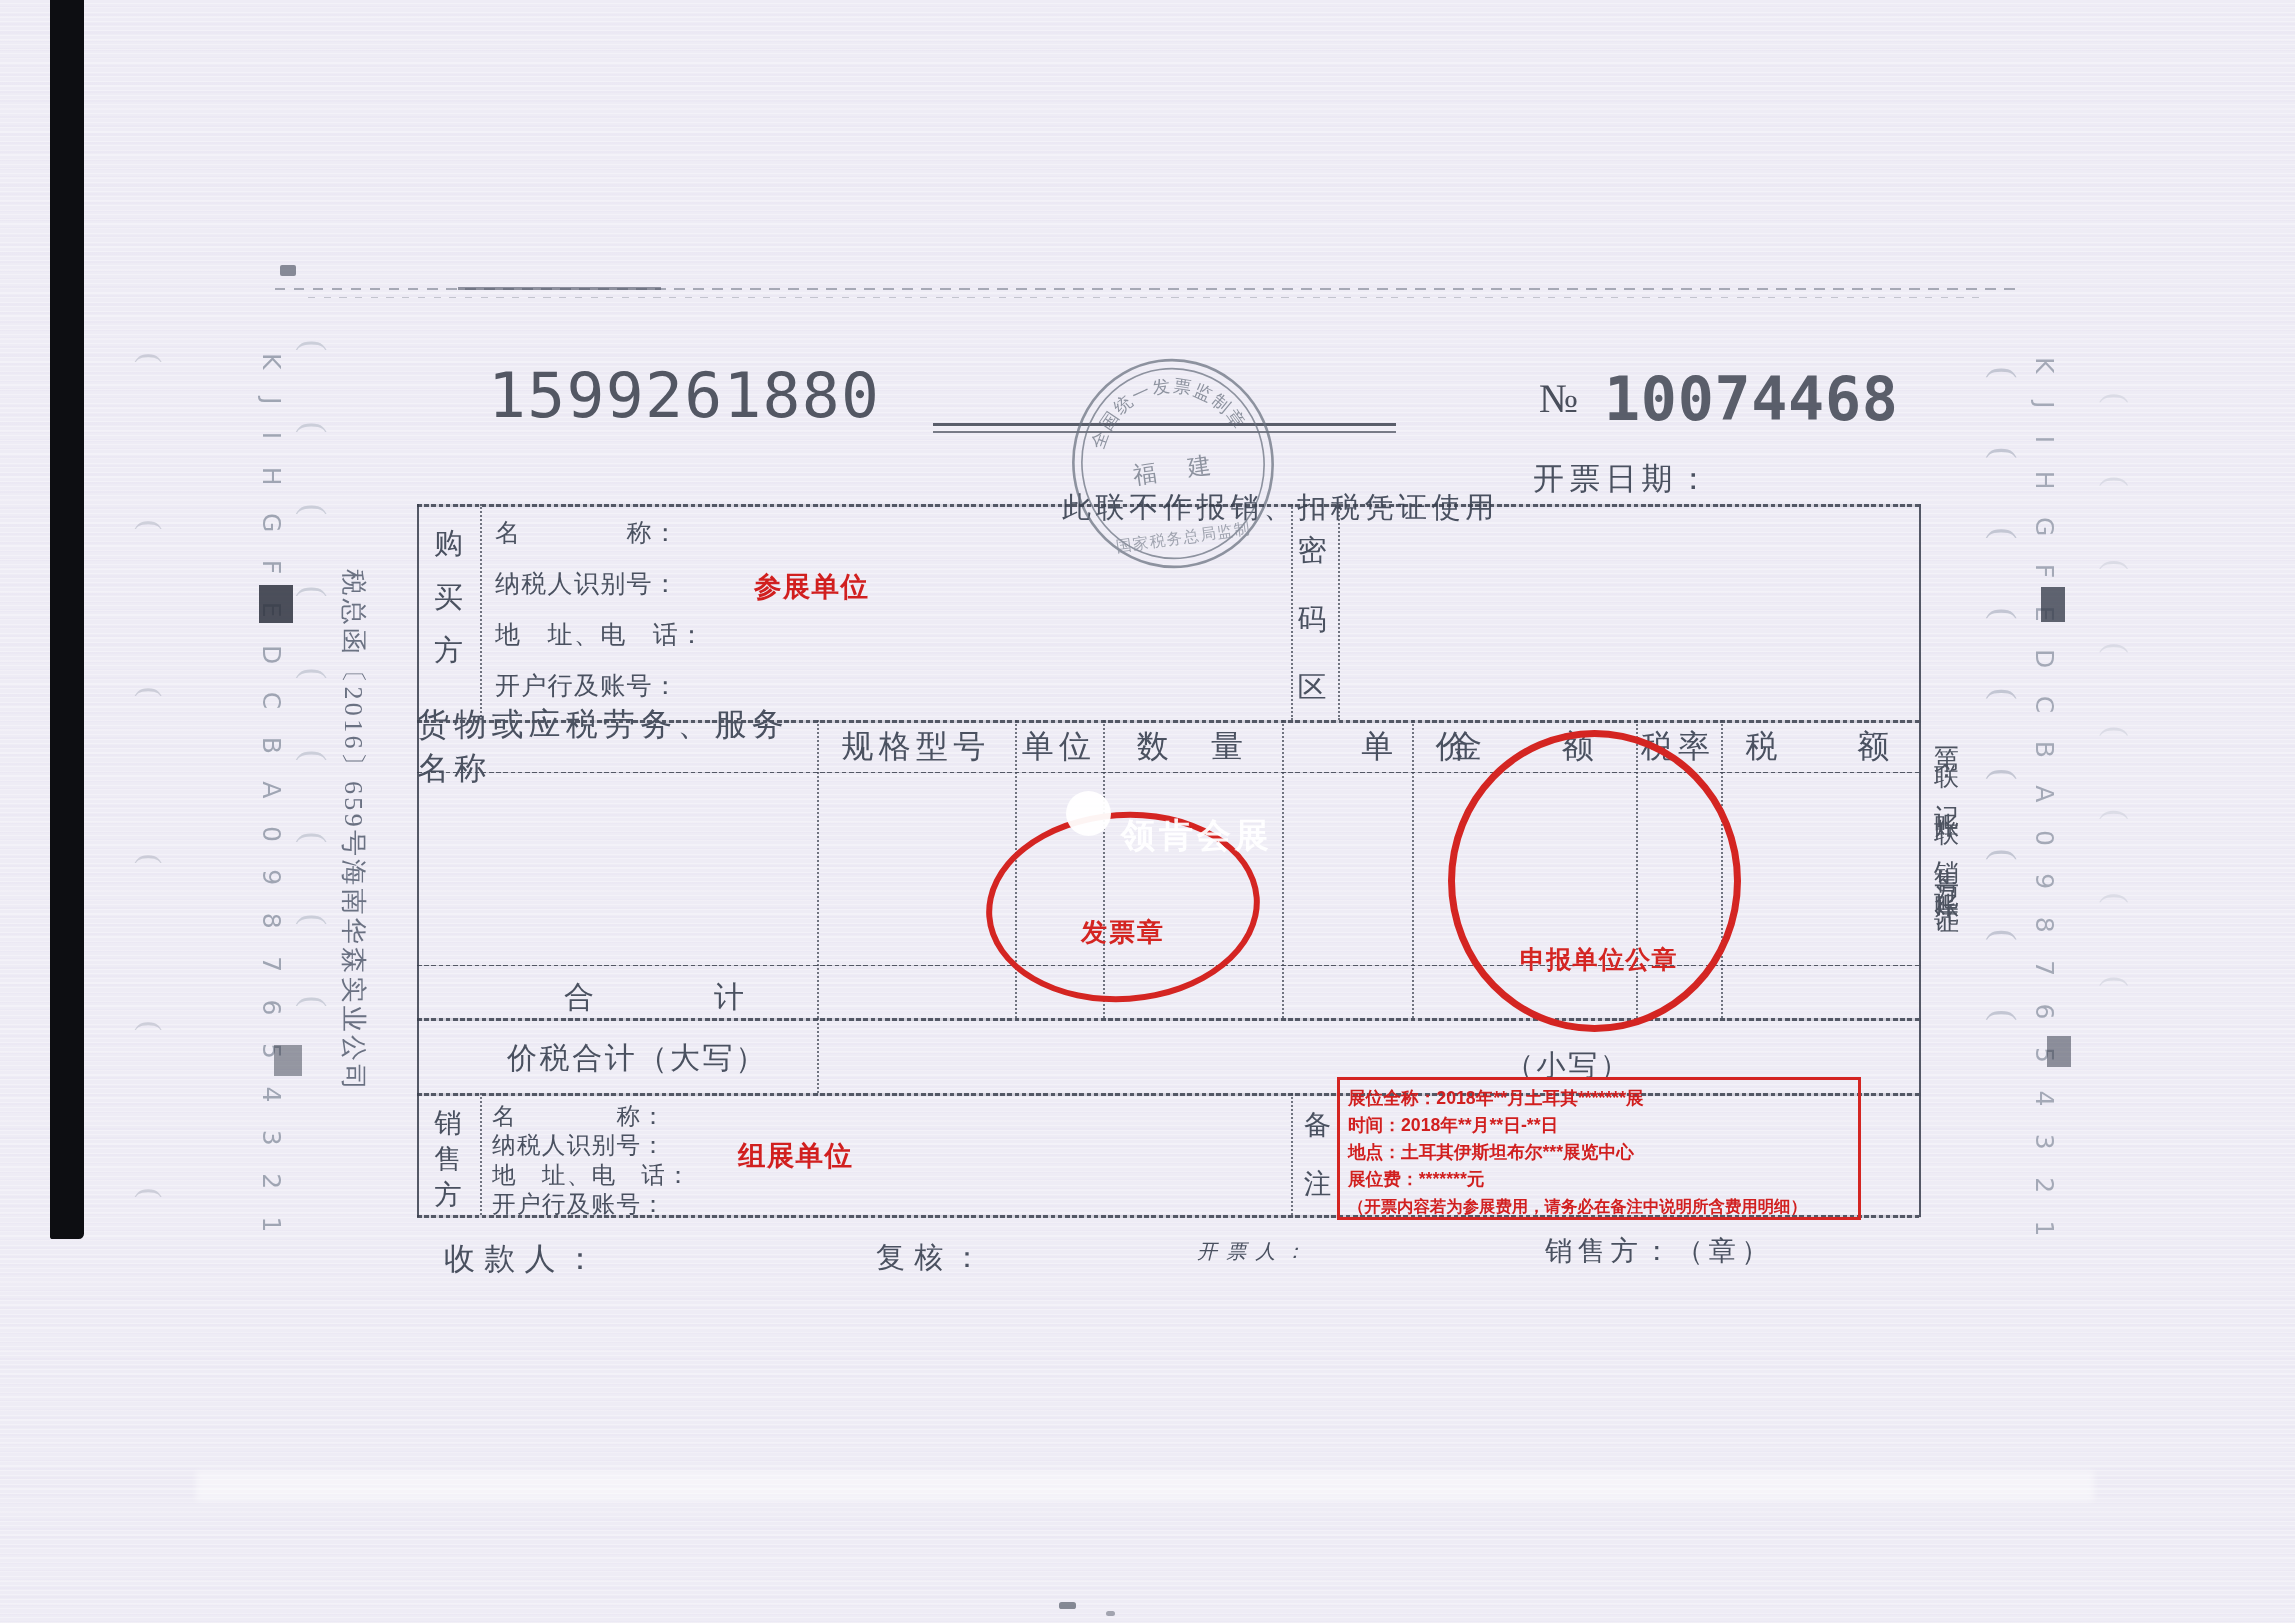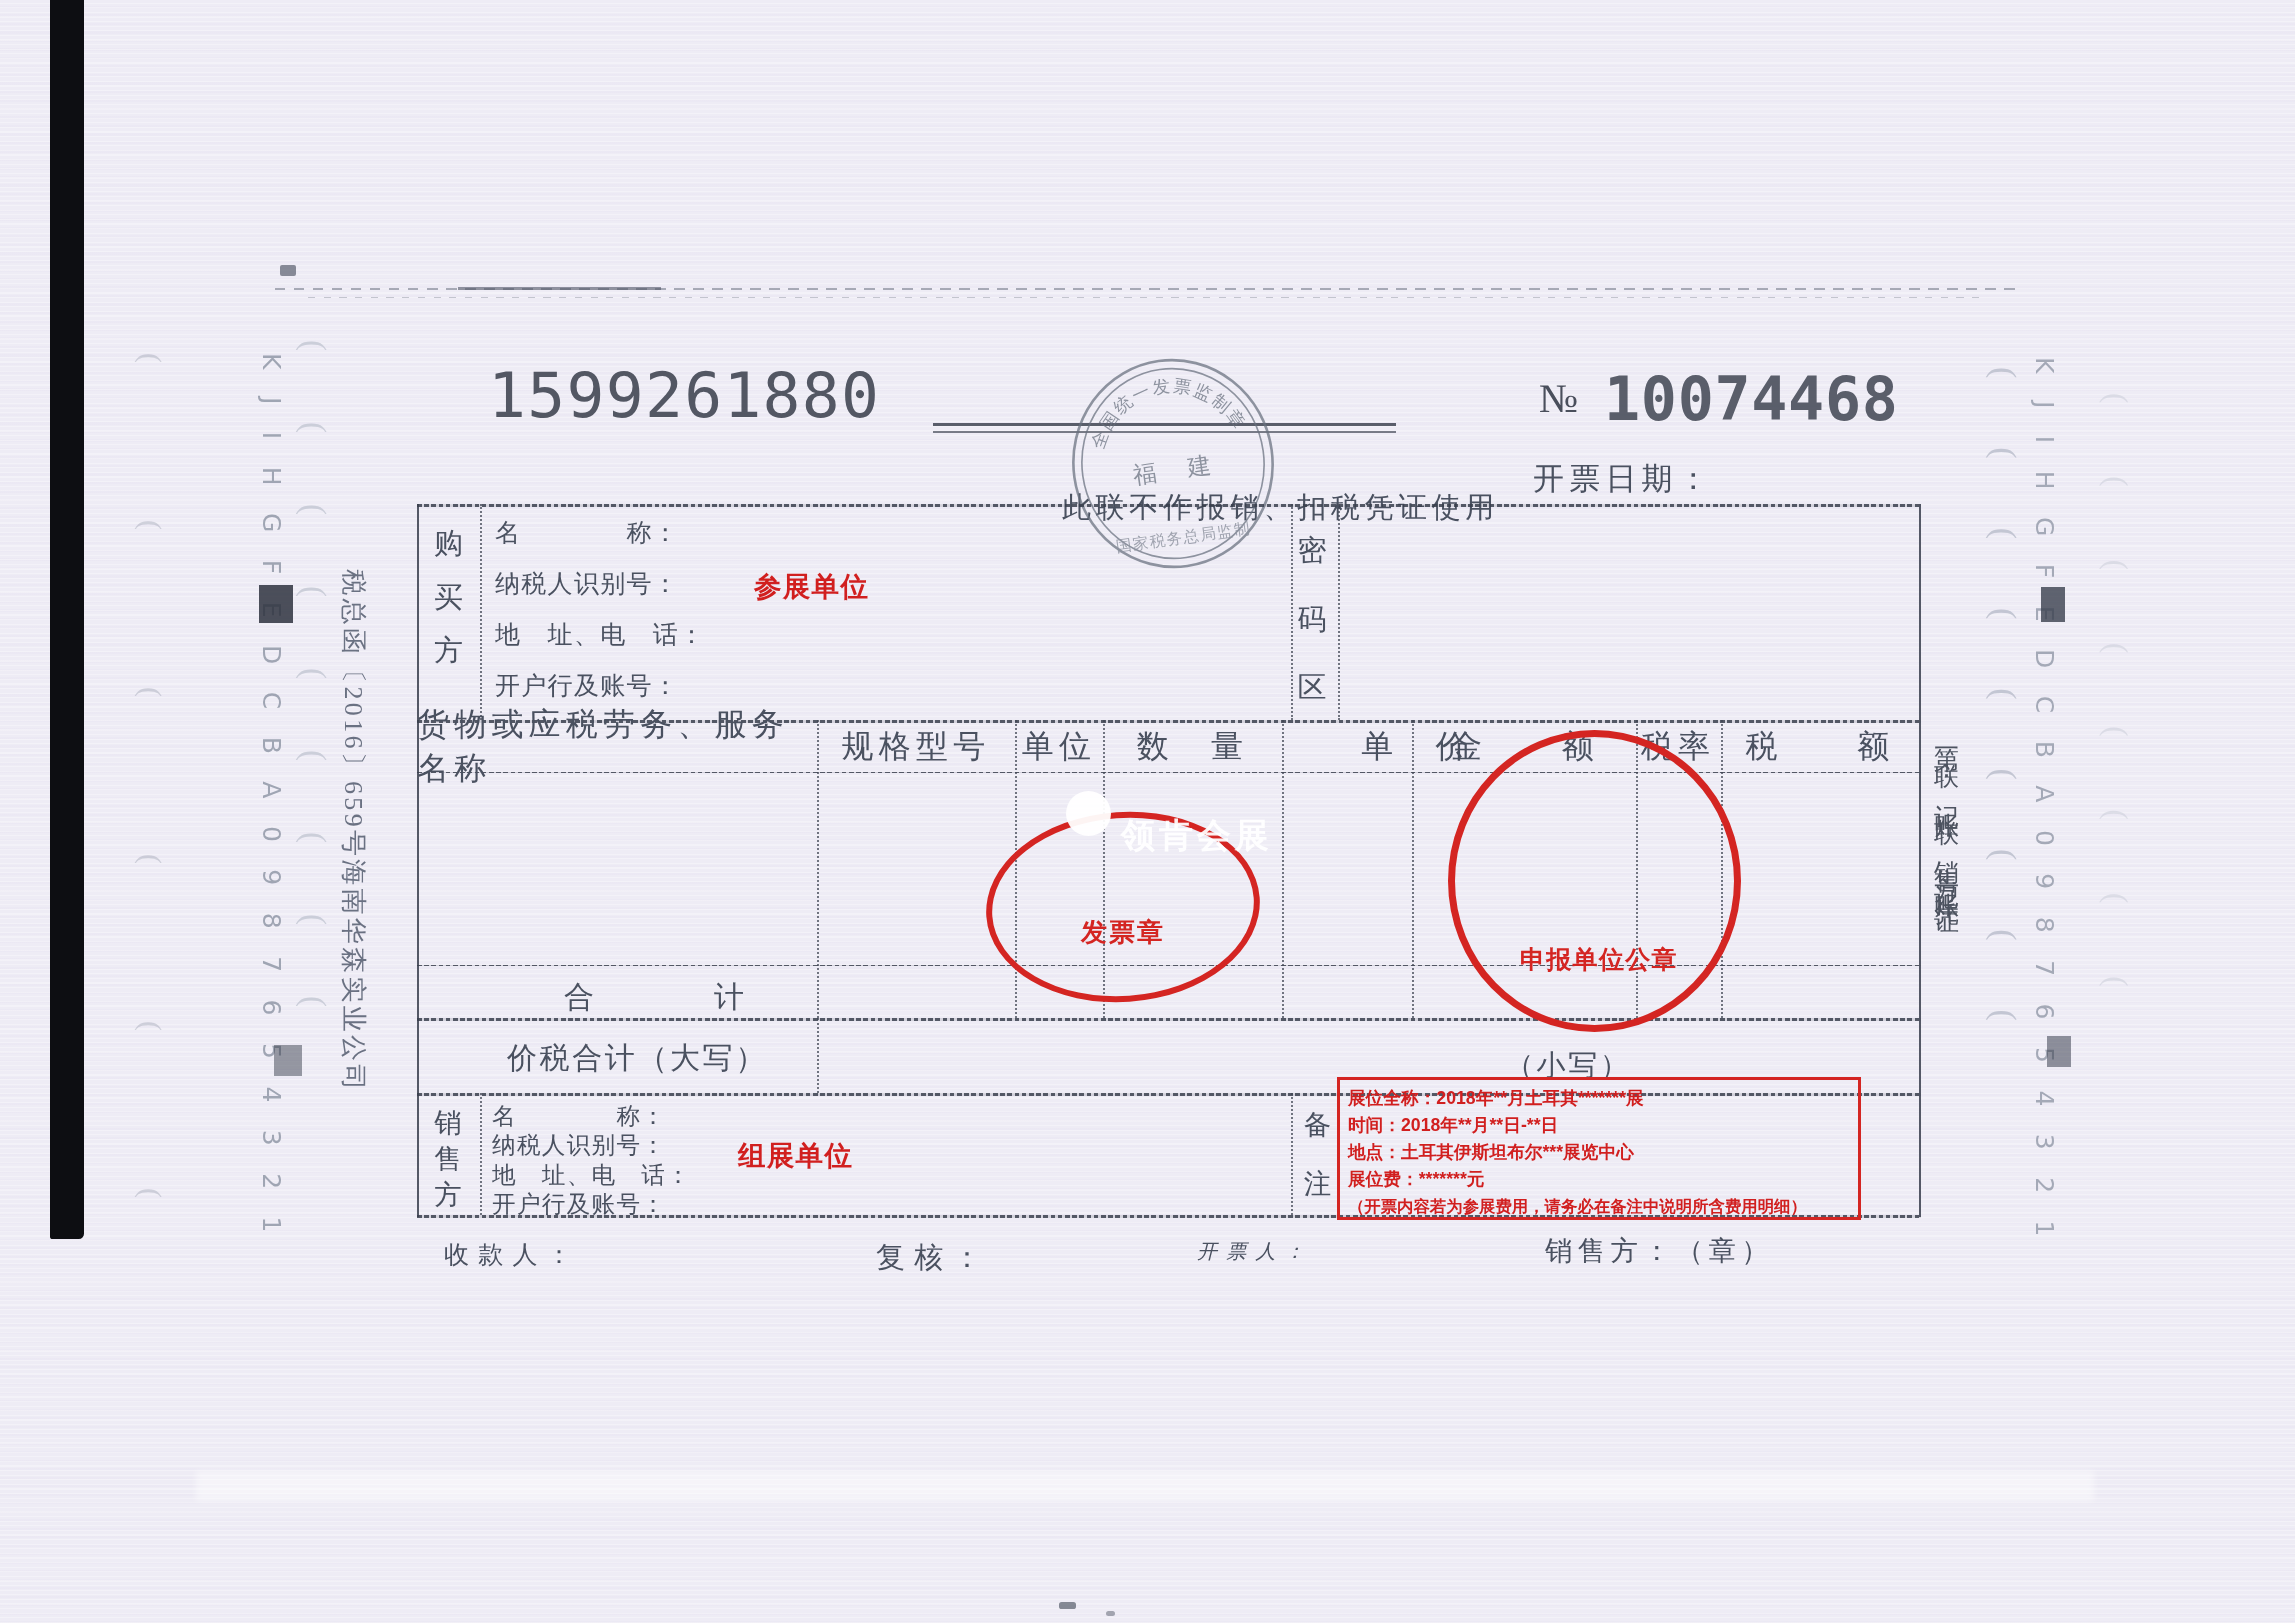--- a/index.html
+++ b/index.html
@@ -175,21 +175,21 @@
 
   <div class="seal-ellipse" style="left:986px;top:812px;width:262px;height:178px;transform:rotate(-4deg);border-width:6.5px;"></div>
   <div class="abs red" style="left:1081px;top:915px;font-size:26px;letter-spacing:2px;color:#d42522;">发票章</div>
 
   <div class="seal-ellipse" style="left:1448px;top:730px;width:279px;height:288px;border-width:7.2px;"></div>
   <div class="abs red" style="left:1520px;top:943px;font-size:25px;letter-spacing:1.3px;color:#d42522;text-align:right;">申报单位公章</div>
 
   <div class="abs" style="left:1066px;top:791px;width:45px;height:45px;border-radius:50%;background:rgba(255,255,255,.95);"></div>
   <div class="abs wm" style="left:1121px;top:793px;font-size:34px;letter-spacing:3.9px;margin-top:20px;">领肯会展</div>
 
-  <div class="abs ink" style="left:444px;top:1238px;font-size:25px;letter-spacing:9.2px;">收款人：</div>
+  <div class="abs ink" style="left:444px;top:1238px;font-size:31px;letter-spacing:9.2px;">收款人：</div>
   <div class="abs ink" style="left:876px;top:1238px;font-size:29px;letter-spacing:9.2px;">复核：</div>
   <div class="abs ink" style="left:1197px;top:1238px;font-size:20px;letter-spacing:9.2px;font-style:italic;">开票人：</div>
   <div class="abs ink" style="left:1545px;top:1233px;font-size:27.5px;letter-spacing:5.2px;">销售方：（章）</div>
 
   <div class="abs" style="left:196px;top:1471px;width:1898px;height:30px;background:rgba(255,255,255,.45);filter:blur(3.3px);"></div>
   <div class="speck" style="left:1059px;top:1602px;width:17px;height:6.5px;opacity:.7;"></div>
   <div class="speck" style="left:1106px;top:1611px;width:9.2px;height:5.2px;opacity:.5;"></div>
 
 </div>
 

